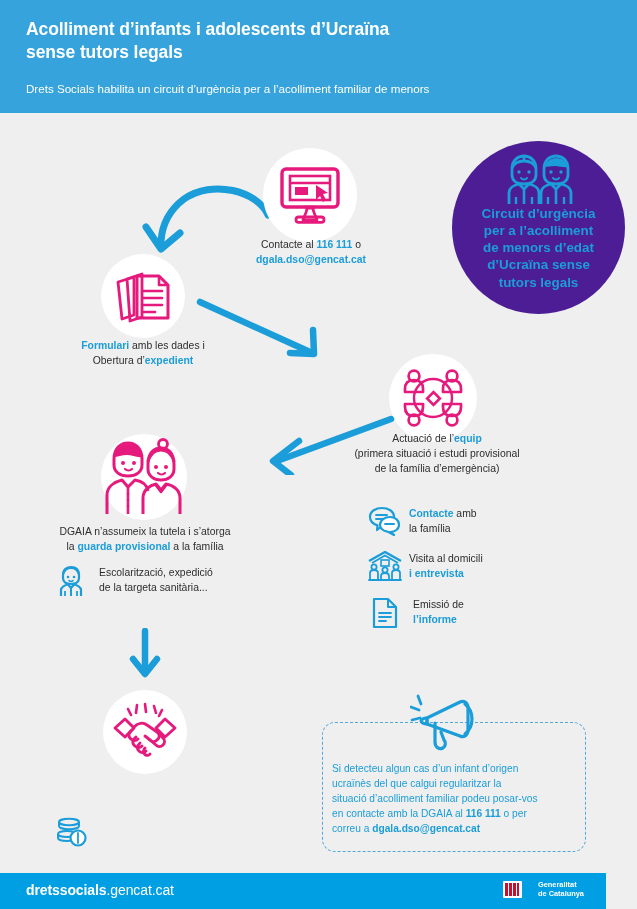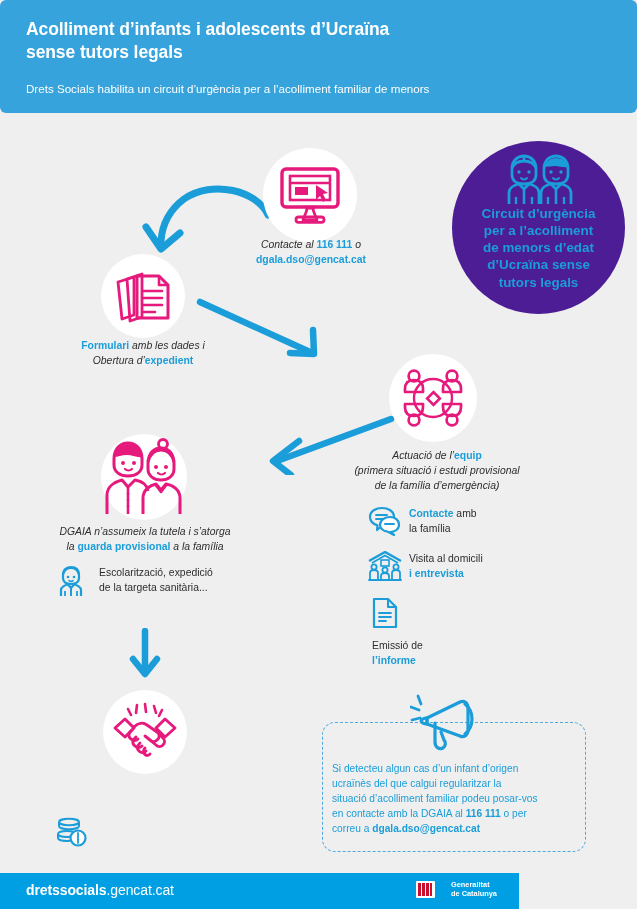--- a/index.html
+++ b/index.html
@@ -8,52 +8,52 @@
     background:#efefef;
     font-family:"Liberation Sans","DejaVu Sans",sans-serif;
     overflow:hidden;
     position:relative;
   }
   .page{position:relative;width:637px;height:909px;overflow:hidden;background:#efefef;}
 
   
   .header{
     position:absolute;left:0;top:0;width:637px;height:113px;
-    background:#36a3dc;box-sizing:border-box;padding:18px 26px 0 26px;border-radius:6px;
+    background:#36a3dc;box-sizing:border-box;padding:18px 26px 0 26px;
   }
   .header h1{
     margin:0;color:#ffffff;font-size:17.5px;font-weight:bold;line-height:1.32;
     letter-spacing:-0.1px;
   }
   .header p{
     margin:16px 0 0 0;color:#ffffff;font-size:11.6px;line-height:1.5;font-weight:normal;
   }
 
   
   .footer{
-    position:absolute;left:0;bottom:0;width:519px;height:36px;background:#009fe3;
+    position:absolute;left:0;bottom:0;width:606px;height:36px;background:#009fe3;
   }
   .footer-inner{position:relative;width:100%;height:100%;}
   .footer-url{
     position:absolute;left:26px;top:9px;color:#fff;font-size:14px;letter-spacing:-0.1px;
   }
   .footer-url b{font-weight:bold;}
   .gen-logo{position:absolute;right:22px;top:8px;display:flex;align-items:center;gap:16px;}
   .gen-bars{display:flex;gap:1.6px;background:#fff;padding:2px 2.5px;border-radius:1px;}
   .gen-bars i{display:block;width:2.4px;height:13px;background:#c8102e;}
   .gen-txt{color:#fff;font-size:7.4px;line-height:1.18;font-weight:bold;}
 
   
   .circ{
     position:absolute;border-radius:50%;background:#ffffff;
     display:flex;align-items:center;justify-content:center;
   }
   .cap{position:absolute;text-align:center;font-size:10.4px;color:#2d2d2d;line-height:1.42;}
   .cap b{color:#1b9dd9;font-weight:bold;}
-  .cap .pl{color:#2d2d2d;font-weight:normal;font-style:italic;}
+  .cap .pl{color:#2d2d2d;font-weight:normal;}
 
   
   .kcircle{
     position:absolute;left:452px;top:141px;width:173px;height:173px;border-radius:50%;
     background:#4c1d95;
   }
   .kcircle .ktxt{
     position:absolute;left:0;top:64px;width:173px;text-align:center;
     color:#1b9dd9;font-weight:bold;font-size:13.4px;line-height:1.28;
   }
@@ -186,21 +186,21 @@
 
         <circle cx="13" cy="54" r="5.4"></circle>
         <path d="M4 41 C4 48, 8 50, 13 50 C18 50, 22 48, 22 41 L22 38 L4 38 Z"></path>
 
         <circle cx="51" cy="54" r="5.4"></circle>
         <path d="M42 41 C42 48, 46 50, 51 50 C56 50, 60 48, 60 41 L60 38 L42 38 Z"></path>
       </g>
       <rect x="28" y="28" width="9" height="9" transform="rotate(45 32.5 32.5)" stroke="#e6197c" stroke-width="2.6" fill="none"></rect>
     </svg>
   </div>
-  <div class="cap" style="left:336px;top:449px;width:202px;">
+  <div class="cap" style="left:336px;top:432px;width:202px;">
     <span class="pl">Actuació de l’</span><b>equip</b><br>
     <span class="pl">(primera situació i estudi provisional</span><br>
     <span class="pl">de la família d’emergència)</span>
   </div>
 
   <div class="subrow" style="left:368px;top:506px;width:240px;">
     <span class="sico">
       <svg width="32" height="30" viewBox="0 0 32 30">
         <path d="M2 11 C2 5, 8 2, 14 2 C20 2, 26 5, 26 11 C26 17, 20 20, 14 20 L9 24 L9.5 19.4 C5 18, 2 15, 2 11 Z" stroke="#1b9dd9" stroke-width="2.2" fill="none" stroke-linejoin="round"></path>
         <line x1="8" y1="9" x2="19" y2="9" stroke="#1b9dd9" stroke-width="1.9" stroke-linecap="round"></line>
@@ -231,21 +231,21 @@
         </g>
         <line x1="1" y1="29" x2="33" y2="29" stroke="#1b9dd9" stroke-width="1.8" stroke-linecap="round"></line>
       </svg>
     </span>
     <span class="stxt">
       <span>Visita al domicili</span><br>
       <b>i entrevista</b>
     </span>
   </div>
 
-  <div class="subrow" style="left:372px;top:597px;width:240px;flex-direction:column;">
+  <div class="subrow" style="left:372px;top:597px;width:240px;">
     <span class="sico">
       <svg width="26" height="32" viewBox="0 0 26 32">
         <path d="M2 2 L16 2 L24 10 L24 30 L2 30 Z" stroke="#1b9dd9" stroke-width="2.2" fill="none" stroke-linejoin="round"></path>
         <path d="M16 2 L16 10 L24 10" stroke="#1b9dd9" stroke-width="2" fill="none" stroke-linejoin="round"></path>
         <line x1="7" y1="16" x2="19" y2="16" stroke="#1b9dd9" stroke-width="1.8" stroke-linecap="round"></line>
         <line x1="7" y1="20" x2="19" y2="20" stroke="#1b9dd9" stroke-width="1.8" stroke-linecap="round"></line>
         <line x1="7" y1="24" x2="14" y2="24" stroke="#1b9dd9" stroke-width="1.8" stroke-linecap="round"></line>
       </svg>
     </span>
     <span class="stxt">

